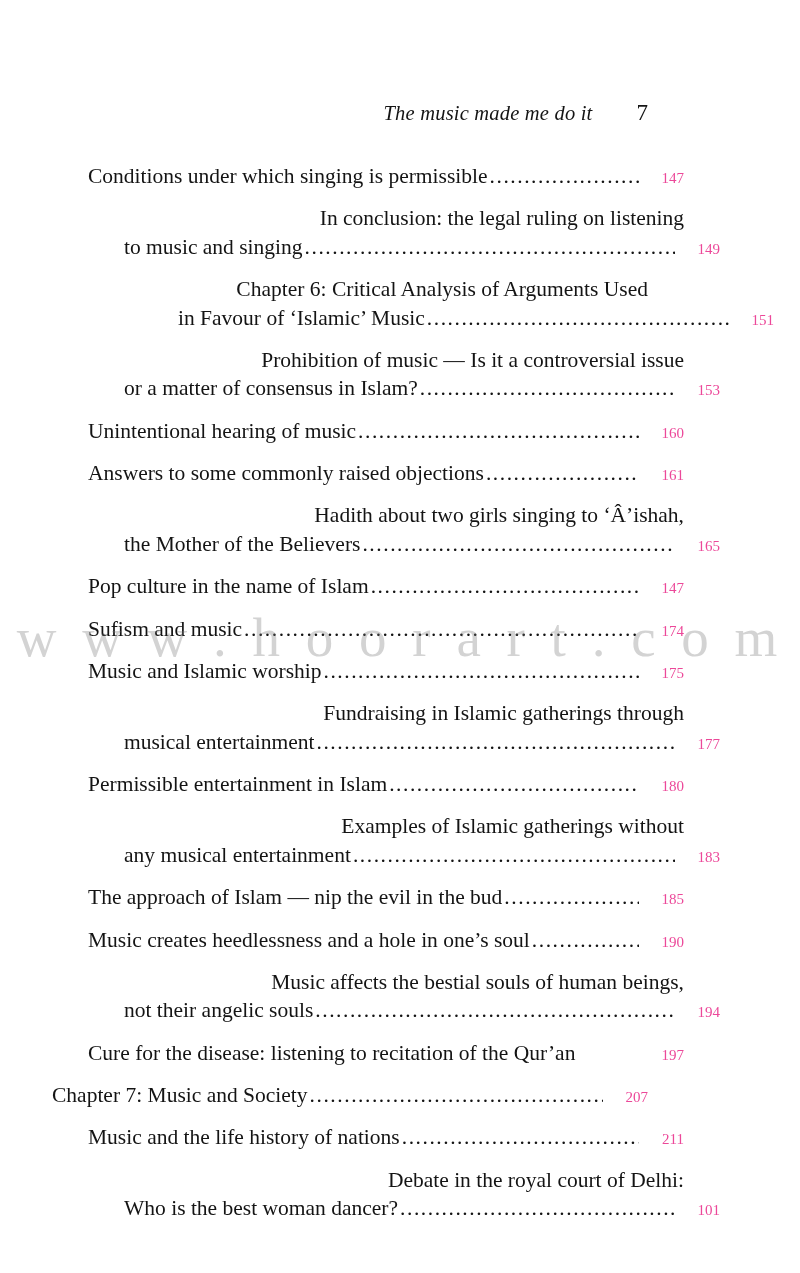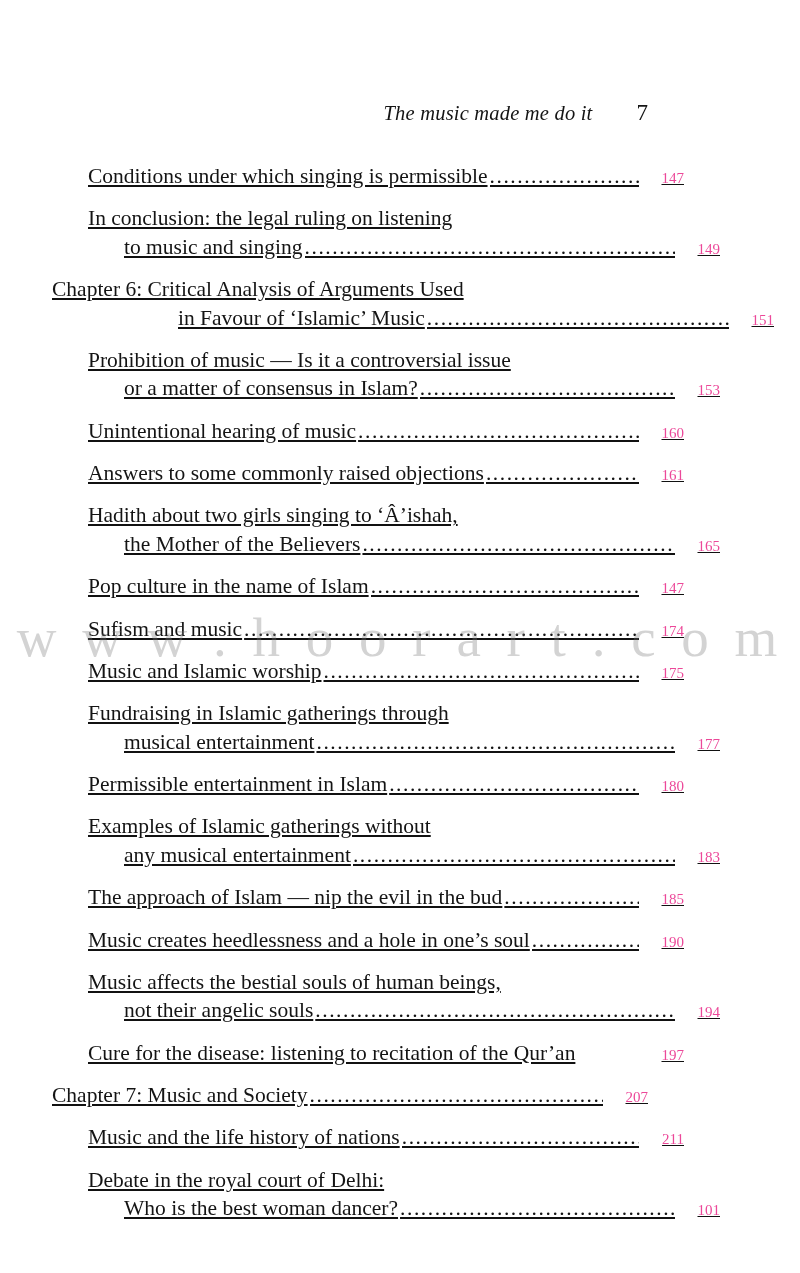--- a/index.html
+++ b/index.html
@@ -46,21 +46,20 @@
     color: #141414;
   }
 
   
   .toc {
     position: absolute;
     top: 162px;
     left: 0;
     right: 0;
     padding: 0 88px 0 52px;
-    text-decoration: underline;
   }
 
   .entry {
     margin-bottom: 14px;
   }
   .entry .line {
     display: flex;
     align-items: baseline;
     width: 100%;
   }
@@ -85,21 +84,21 @@
     content: "............................................................................................................................................................";
   }
   .entry .line .page-no {
     flex: 0 0 auto;
     font-size: 15px;
     line-height: 1.32;
     color: #ec4899;
     text-align: right;
     min-width: 44px;
   }
-  .entry .line.no-leaders .text { flex: 1 1 auto; }
+  .entry .line.no-leaders .text { flex: 1 1 auto; text-align: right; }
 
   
   .indent-0 { padding-left: 0px; }
   .indent-1 { padding-left: 36px; }
   .indent-2 { padding-left: 72px; }
   .indent-3 { padding-left: 126px; }
 
   
   .watermark {
     position: absolute;

